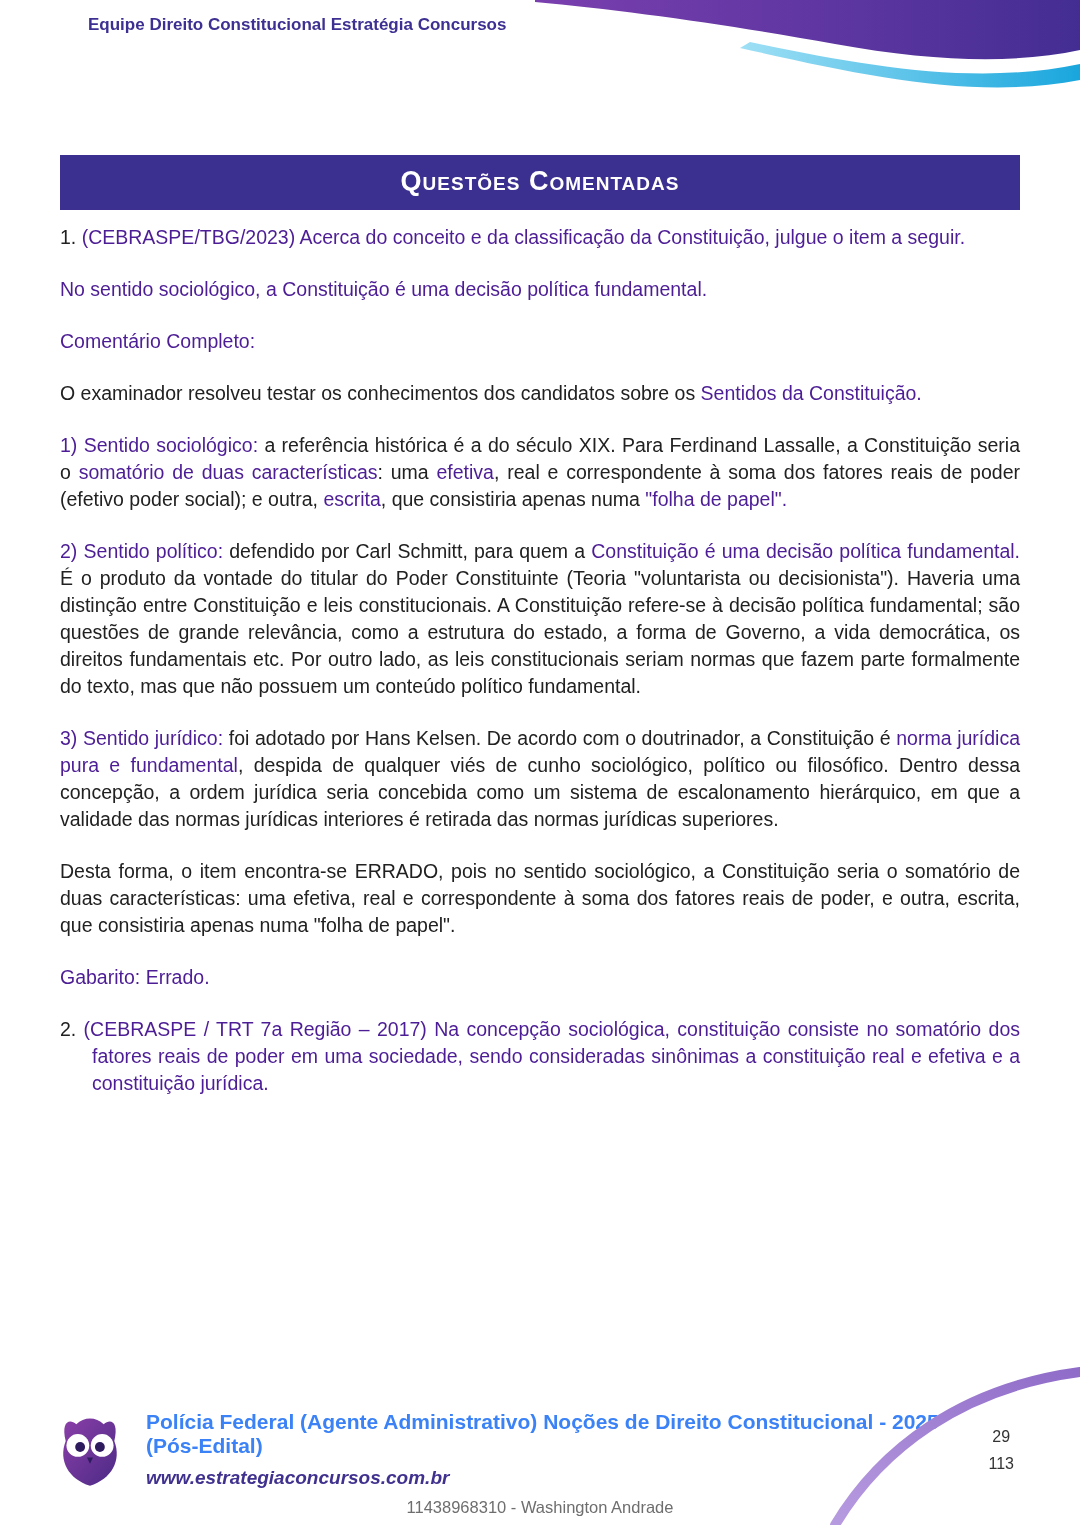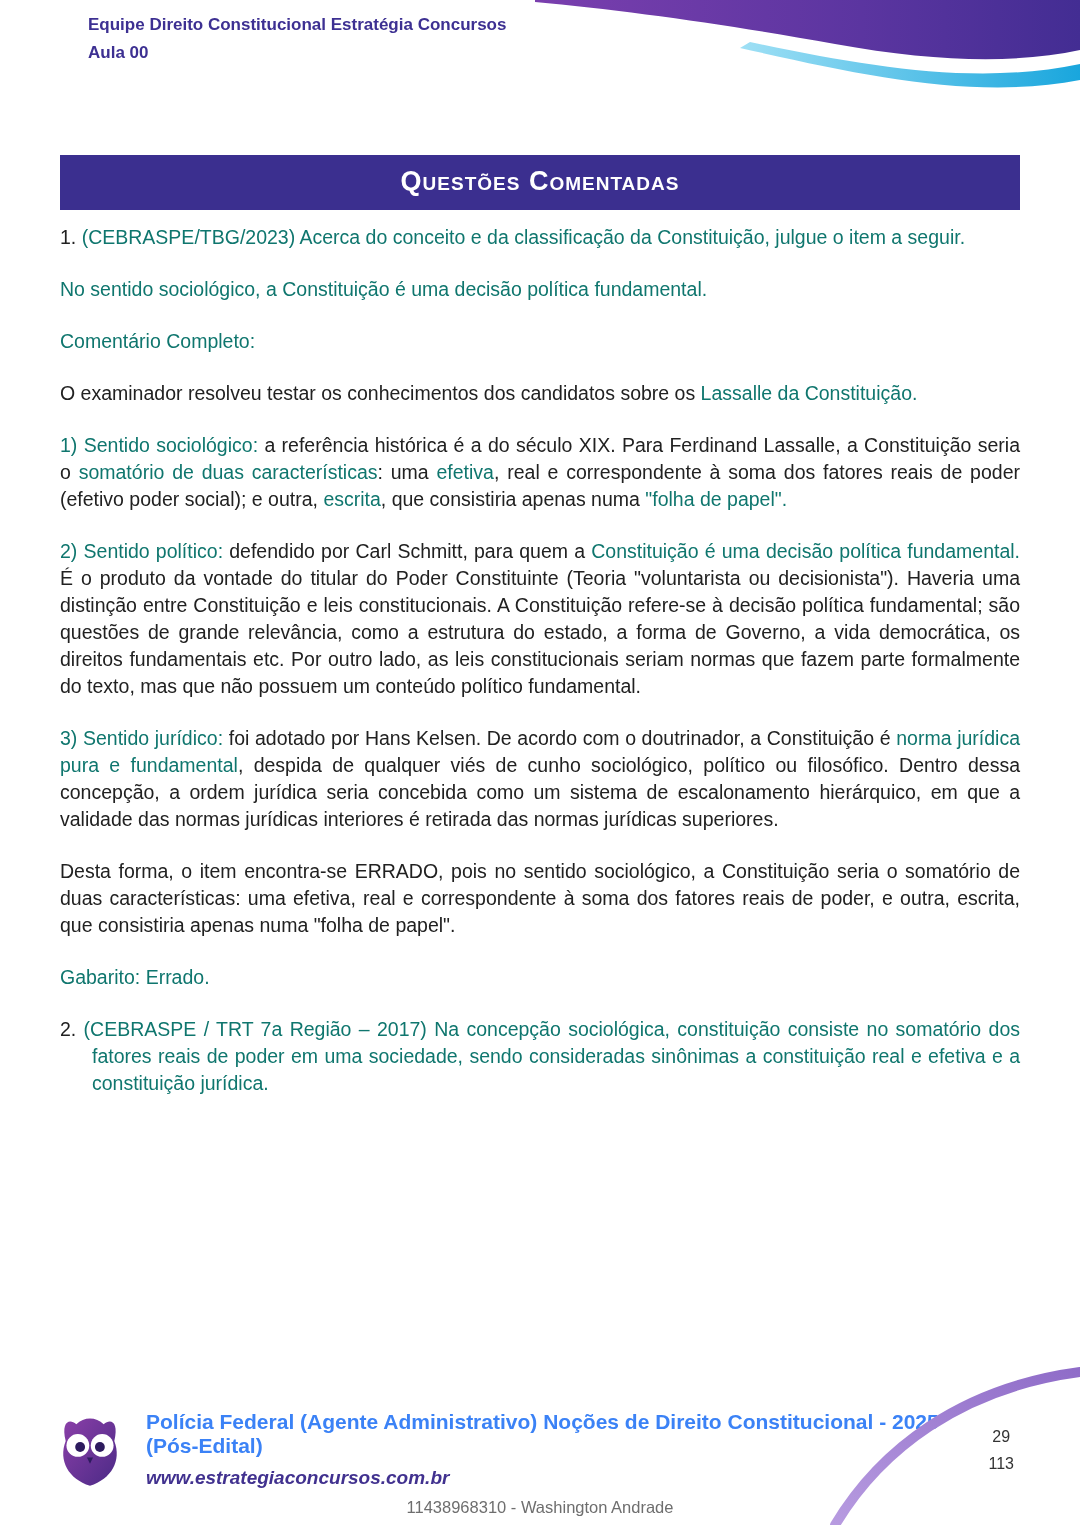--- a/index.html
+++ b/index.html
@@ -32,21 +32,21 @@
     border:3px solid #3d3092;
     padding:3px 12px 7px;margin-bottom:22px;background:#ffffff;
   }
   .section-box span{font-size:27px;font-weight:bold;color:#3d3092;letter-spacing:.2px;}
   .body-text p{
     margin:0 0 25px;
     font-size:19.5px;line-height:27px;
     color:#212121;text-align:justify;
   }
   .body-text p.hang{padding-left:32px;text-indent:-32px;}
-  .blue{color:#0f766e;}
+  .blue{color:#4c1d95;}
   
   .footer{
     position:absolute;left:52px;right:52px;bottom:36px;
     display:flex;align-items:center;
   }
   .owl{width:76px;height:76px;flex:0 0 auto;margin-right:18px;}
   .footer-text{flex:1 1 auto;}
   .footer-course{color:#3b82f6;font-weight:bold;font-size:21px;margin-bottom:9px;}
   .footer-site{color:#41318f;font-weight:bold;font-style:italic;font-size:19px;}
   .page-numbers{
@@ -74,32 +74,31 @@
         <stop offset="0" stop-color="#9fe0f5"></stop>
         <stop offset="1" stop-color="#19a6dd"></stop>
       </linearGradient>
     </defs>
     <path d="M0,2 C90,10 200,26 300,44 C400,62 480,64 545,50 L545,0 L0,0 Z" fill="url(#wg1)"></path>
     <path d="M215,42 C330,66 440,86 545,64 L545,80 C440,100 330,76 205,48 Z" fill="url(#wg2)"></path>
   </svg>
 
   <header class="header">
     <div>Equipe Direito Constitucional Estratégia Concursos</div>
-    <div>Aula 00</div>
   </header>
 
   <div class="content">
     <div class="banner">
       <span class="banner-text">Questões Comentadas</span>
     </div>
     <div class="body-text">
         <p class="hang"><span>1.</span><span class="blue"> (CEBRASPE/TBG/2023) Acerca do conceito e da classificação da Constituição, julgue o item a seguir.</span></p>
         <p><span class="blue">No sentido sociológico, a Constituição é uma decisão política fundamental.</span></p>
         <p><span class="blue">Comentário Completo:</span></p>
-        <p><span>O examinador resolveu testar os conhecimentos dos candidatos sobre os </span><span class="blue">Lassalle da Constituição.</span></p>
+        <p><span>O examinador resolveu testar os conhecimentos dos candidatos sobre os </span><span class="blue">Sentidos da Constituição.</span></p>
         <p><span class="blue">1) Sentido sociológico:</span><span> a referência histórica é a do século XIX. Para Ferdinand Lassalle, a Constituição seria o </span><span class="blue">somatório de duas características</span><span>: uma </span><span class="blue">efetiva</span><span>, real e correspondente à soma dos fatores reais de poder (efetivo poder social); e outra, </span><span class="blue">escrita</span><span>, que consistiria apenas numa </span><span class="blue">"folha de papel".</span></p>
         <p><span class="blue">2) Sentido político:</span><span> defendido por Carl Schmitt, para quem a </span><span class="blue">Constituição é uma decisão política fundamental.</span><span> É o produto da vontade do titular do Poder Constituinte (Teoria "voluntarista ou decisionista"). Haveria uma distinção entre Constituição e leis constitucionais. A Constituição refere-se à decisão política fundamental; são questões de grande relevância, como a estrutura do estado, a forma de Governo, a vida democrática, os direitos fundamentais etc. Por outro lado, as leis constitucionais seriam normas que fazem parte formalmente do texto, mas que não possuem um conteúdo político fundamental.</span></p>
         <p><span class="blue">3) Sentido jurídico:</span><span> foi adotado por Hans Kelsen. De acordo com o doutrinador, a Constituição é </span><span class="blue">norma jurídica pura e fundamental</span><span>, despida de qualquer viés de cunho sociológico, político ou filosófico. Dentro dessa concepção, a ordem jurídica seria concebida como um sistema de escalonamento hierárquico, em que a validade das normas jurídicas interiores é retirada das normas jurídicas superiores.</span></p>
         <p><span>Desta forma, o item encontra-se ERRADO, pois no sentido sociológico, a Constituição seria o somatório de duas características: uma efetiva, real e correspondente à soma dos fatores reais de poder, e outra, escrita, que consistiria apenas numa "folha de papel".</span></p>
         <p><span class="blue">Gabarito: Errado.</span></p>
         <p class="hang"><span>2.</span><span class="blue"> (CEBRASPE / TRT 7a Região – 2017) Na concepção sociológica, constituição consiste no somatório dos fatores reais de poder em uma sociedade, sendo consideradas sinônimas a constituição real e efetiva e a constituição jurídica.</span></p>
       </div>
   </div>
 
   <footer class="footer">

